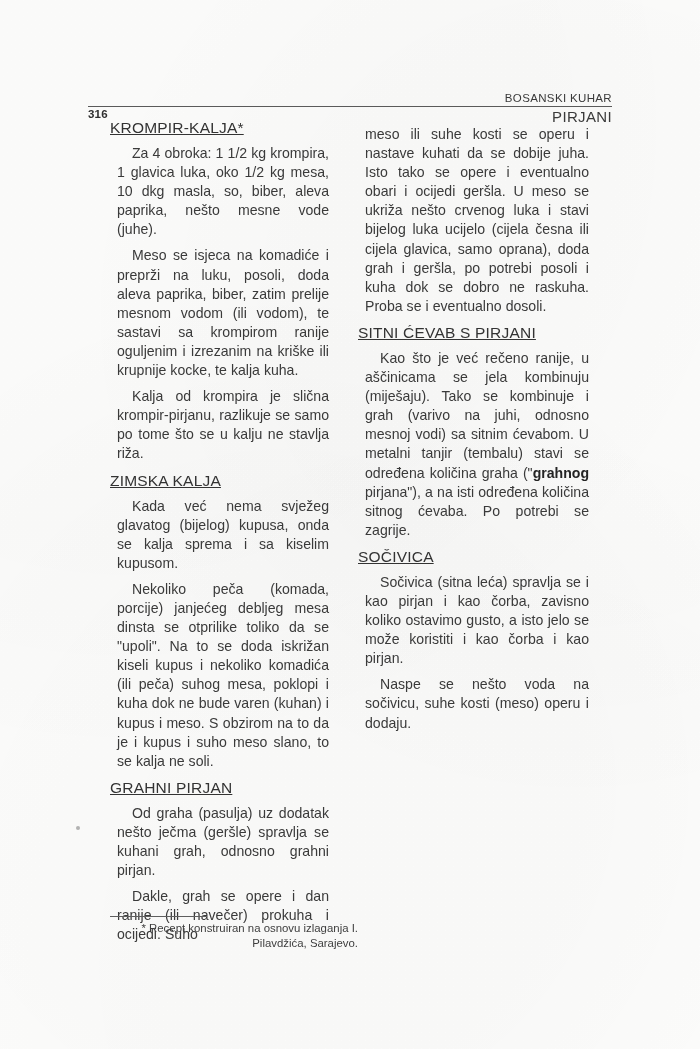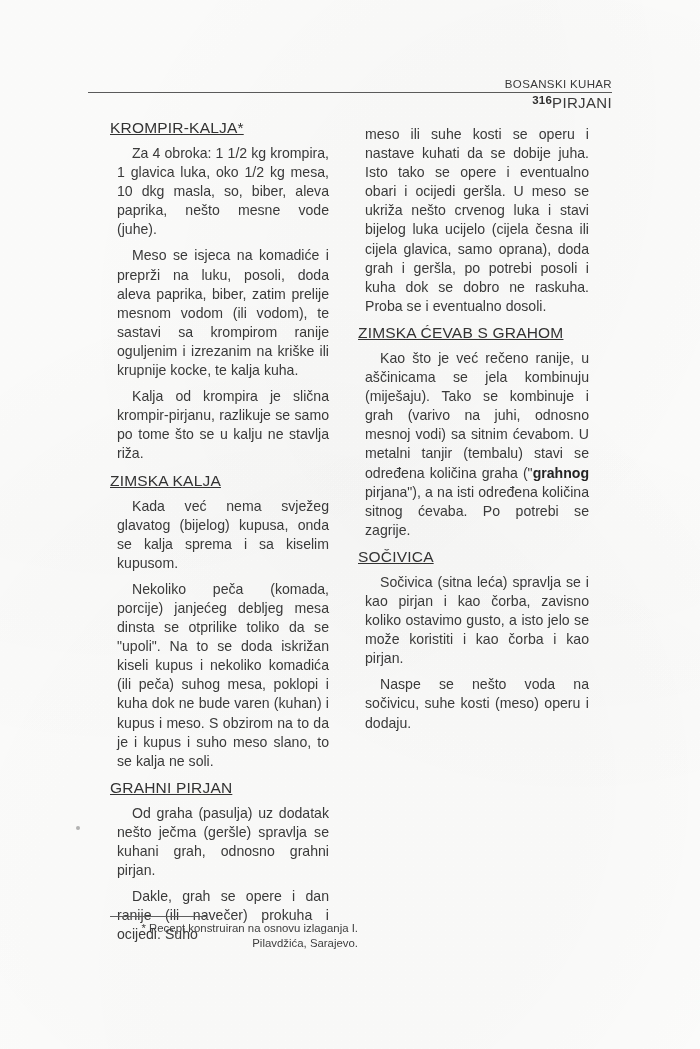--- a/index.html
+++ b/index.html
@@ -35,39 +35,39 @@
   }
   .content {
     position: relative;
     z-index: 1;
   }
 
   
   .header {
     position: absolute;
     left: 88px;
-    top: 78px;
+    top: 92px;
     width: 524px;
   }
   .header-top {
     text-align: right;
     font-size: 11.5px;
     letter-spacing: 0.35px;
     color: #3a3a3a;
     line-height: 13px;
     height: 13px;
   }
   .header-rule {
     border-top: 1.6px solid #5a5a5a;
     margin-top: 1px;
     width: 100%;
   }
   .header-bottom {
     display: flex;
-    justify-content: flex-end;
+    justify-content: space-between;
     align-items: flex-start;
     margin-top: 1px;
   }
   .folio {
     font-size: 11.5px;
     font-weight: bold;
     color: #2f2f2f;
     letter-spacing: 0.2px;
   }
   .header-sub {
@@ -187,21 +187,21 @@
 
         <h2 class="section sec-grahni">GRAHNI PIRJAN</h2>
         <p class="body">Od graha (pasulja) uz dodatak nešto ječma (geršle) spravlja se kuhani grah, odnosno grahni pirjan.</p>
         <p class="body">Dakle, grah se opere i dan ranije (ili navečer) prokuha i ocijedi. Suho</p>
       </div>
 
       <div class="col col-right">
 
         <p class="body noindent">meso ili suhe kosti se operu i nastave kuhati da se dobije juha. Isto tako se opere i eventualno obari i ocijedi geršla. U meso se ukriža nešto crvenog luka i stavi bijelog luka ucijelo (cijela česna ili cijela glavica, samo oprana), doda grah i geršla, po potrebi posoli i kuha dok se dobro ne raskuha. Proba se i eventualno dosoli.</p>
 
-        <h2 class="section sec-sitni">ZIMSKA ĆEVAB S GRAHOM</h2>
+        <h2 class="section sec-sitni">SITNI ĆEVAB S PIRJANI</h2>
         <p class="body"><span>Kao što je već rečeno ranije, u aščinicama se jela kombinuju (miješaju). Tako se kombinuje i grah (varivo na juhi, odnosno mesnoj vodi) sa sitnim ćevabom. U metalni tanjir (tembalu) stavi se određena količina graha ("</span><b class="inline">grahnog</b><span> pirjana"), a na isti određena količina sitnog ćevaba. Po potrebi se zagrije.</span></p>
 
         <h2 class="section sec-socivica">SOČIVICA</h2>
         <p class="body">Sočivica (sitna leća) spravlja se i kao pirjan i kao čorba, zavisno koliko ostavimo gusto, a isto jelo se može koristiti i kao čorba i kao pirjan.</p>
         <p class="body">Naspe se nešto voda na sočivicu, suhe kosti (meso) operu i dodaju.</p>
       </div>
     </div>
 
     <div class="footnote">
       <div class="footnote-rule"></div>

